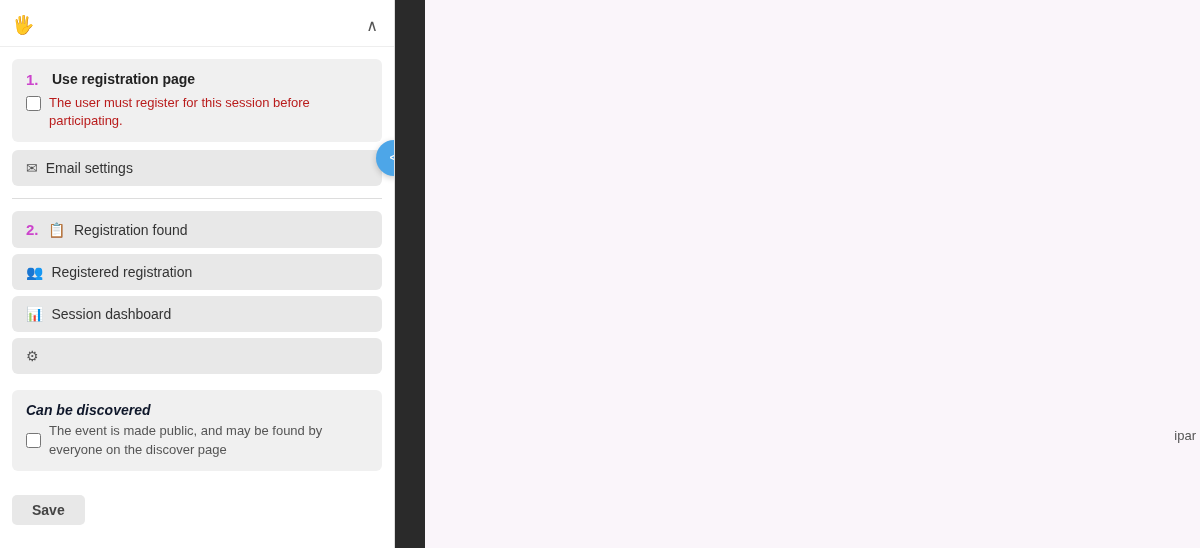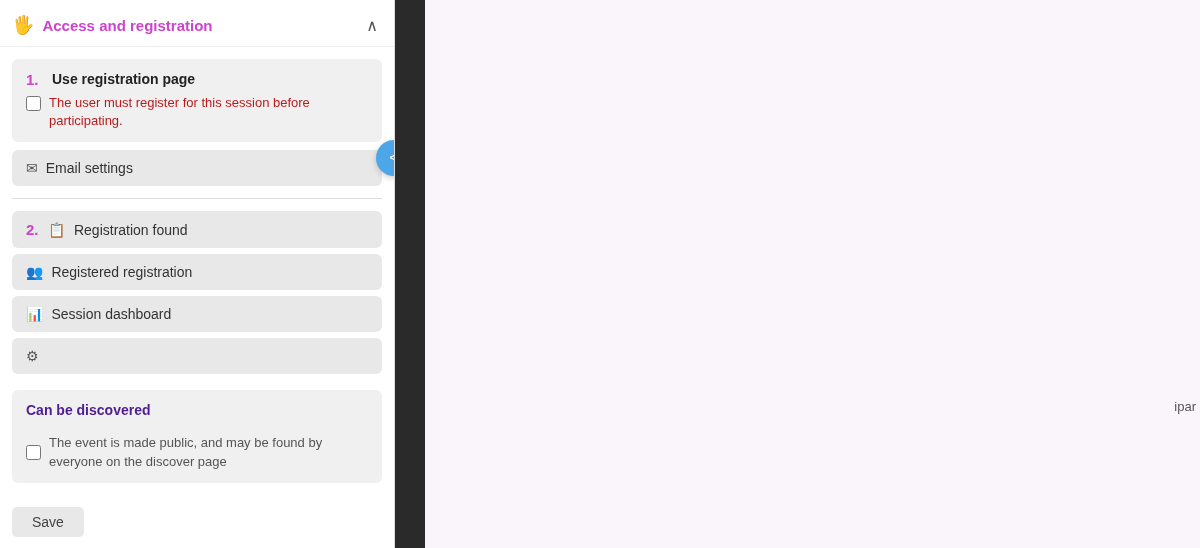--- a/index.html
+++ b/index.html
@@ -158,42 +158,43 @@
       margin-top: 4px;
     }
     .discover-card-header {
       display: flex;
       align-items: center;
       gap: 8px;
     }
     .discover-title {
       font-weight: 600;
       font-size: 14px;
-      color: #4c1d95;
-      margin-bottom: 16px;
+      color: #0f172a;
+      margin-bottom: 4px;
+      font-style: italic;
     }
     .discover-desc {
       color: #555;
       font-size: 13px;
       line-height: 1.4;
     }
 
     
     .save-area {
       padding: 12px 12px 16px;
     }
     .save-btn {
       background: #e8e8e8;
       border: none;
       border-radius: 5px;
       padding: 7px 20px;
       font-size: 14px;
       color: #444;
       cursor: pointer;
-      font-weight: 400;
+      font-weight: 700;
     }
 
     
     .divider {
       border: none;
       border-top: 1px solid #ddd;
       margin: 4px 0;
     }
 
     
@@ -232,21 +233,21 @@
       position: absolute;
       left: 0;
       top: 0;
       bottom: 0;
     }
 
     
     .edge-text {
       position: absolute;
       right: 0;
-      top: 399px;
+      top: 428px;
       color: #555;
       font-size: 13px;
       writing-mode: horizontal-tb;
       padding-right: 4px;
       text-align: right;
     }
 
     .right-content {
       flex: 1;
       margin-left: 30px;
@@ -254,21 +255,20 @@
     }
   </style>
 </head>
 <body>
 
 <div class="left-panel">
 
   <div class="section-header">
     <div class="section-header-left">
       <span class="fingerprint-icon">🖐</span>
-      <span class="section-title">Access and registration</span>
     </div>
     <span class="chevron-up-icon">∧</span>
   </div>
 
   <div class="panel-content">
 
     <div class="registration-card">
       <div class="reg-card-header">
         <span class="step-number">1.</span>
         <span class="reg-card-title">Use registration page</span>

